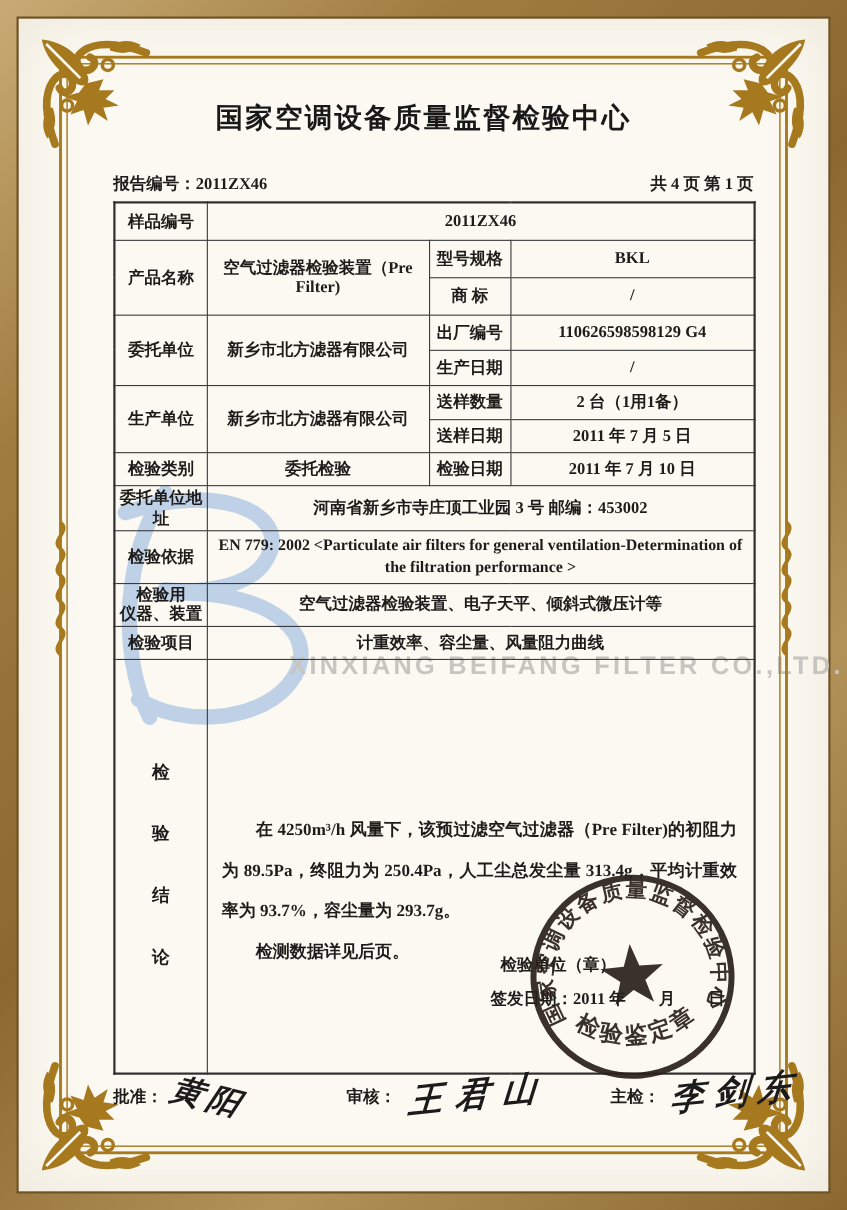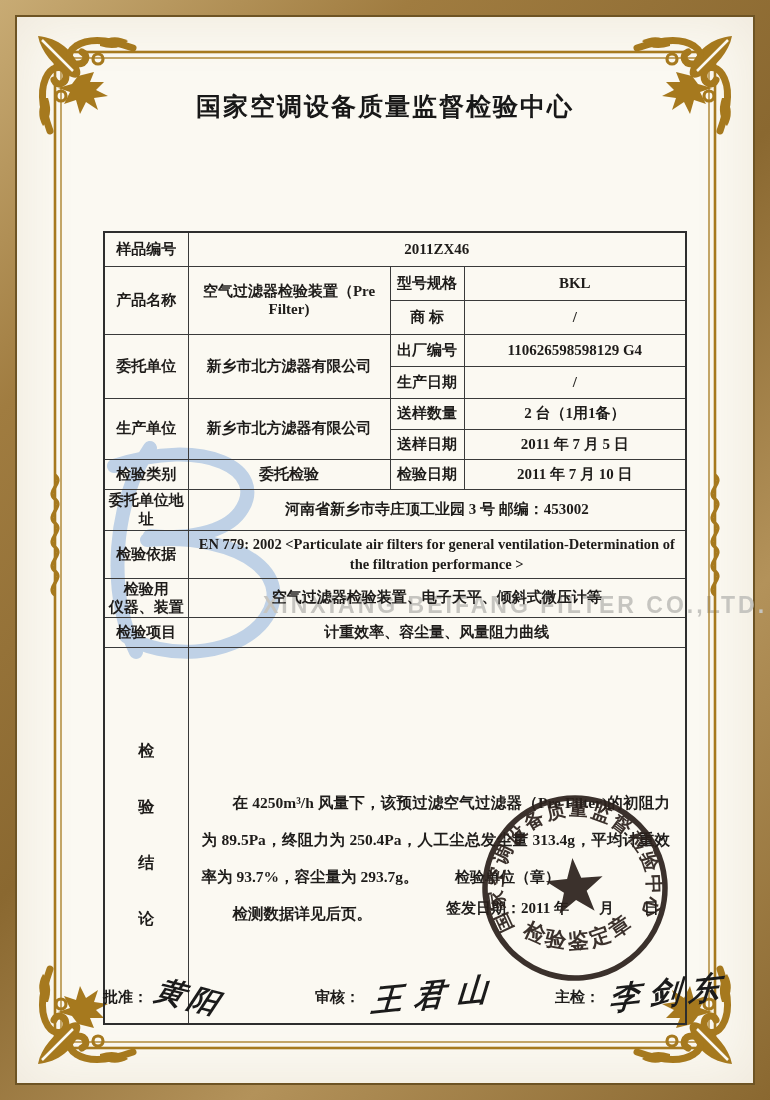--- a/index.html
+++ b/index.html
@@ -34,21 +34,21 @@
   .title2{position:absolute;left:0;top:126px;width:770px;text-align:center;
     font-size:31px;font-weight:800;letter-spacing:30px;text-indent:30px;color:#181818;
     font-family:"Liberation Sans","DejaVu Sans",sans-serif;}
   .meta-row{position:absolute;left:103px;top:158px;width:582px;display:flex;
     justify-content:space-between;font-size:15px;font-weight:700;}
   
   table.rpt{position:absolute;left:103px;top:183px;width:582px;border-collapse:collapse;
     table-layout:fixed;font-size:15px;}
   table.rpt th,table.rpt td{border:1.5px solid #3a3a3a;text-align:center;vertical-align:middle;
     padding:1px 3px;font-weight:600;overflow:hidden;}
-  table.rpt{border:2px solid #2e2e2e;margin-top:48px;}
+  table.rpt{border:2px solid #2e2e2e;}
   th.lbl{font-weight:600;}
   td.left{text-align:left;padding-left:26px;}
   th.pre{white-space:pre-line;line-height:18px;}
   td.basis{font-size:14.5px;line-height:20px;font-weight:500;}
   td.concl{vertical-align:top;position:relative;text-align:left;}
   .concl-body{padding:46px 12px 0 10px;line-height:37px;font-size:15.5px;text-align:justify;}
   .concl-body p{margin:0;text-indent:2em;}
   .vlabel{width:18px;margin:0 auto;line-height:56px;word-break:break-all;
     font-size:16px;text-align:center;}
   
@@ -98,20 +98,24 @@
     <use href="#corner" transform="translate(28,26)"></use>
     <use href="#corner" transform="translate(742,26) scale(-1,1)"></use>
     <use href="#corner" transform="translate(28,1074) scale(1,-1)"></use>
     <use href="#corner" transform="translate(742,1074) scale(-1,-1)"></use>
     <use href="#sideScroll" transform="translate(55,535)"></use>
     <use href="#sideScroll" transform="translate(715,535)"></use>
   </svg>
 
   <div class="content">
     <div class="title1">国家空调设备质量监督检验中心</div>
+    <div class="meta-row">
+      <span>报告编号：2011ZX46</span>
+      <span>共 4 页 第 1 页</span>
+    </div>
 
     <table class="rpt">
       <colgroup>
           <col style="width:84px">
           <col style="width:202px">
           <col style="width:74px">
           <col style="width:222px">
         </colgroup>
       <tbody>
           <tr style="height:34px">

